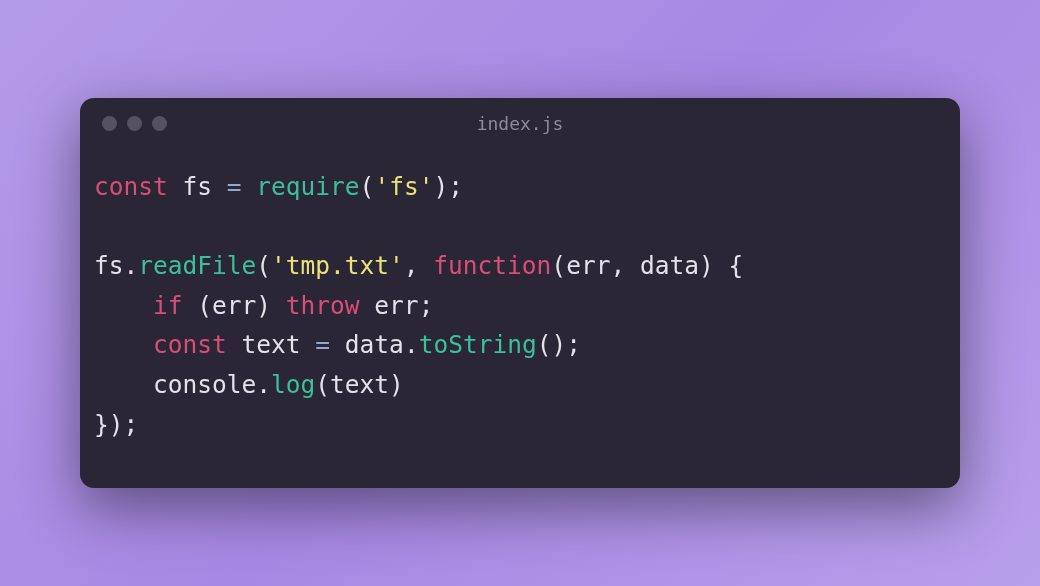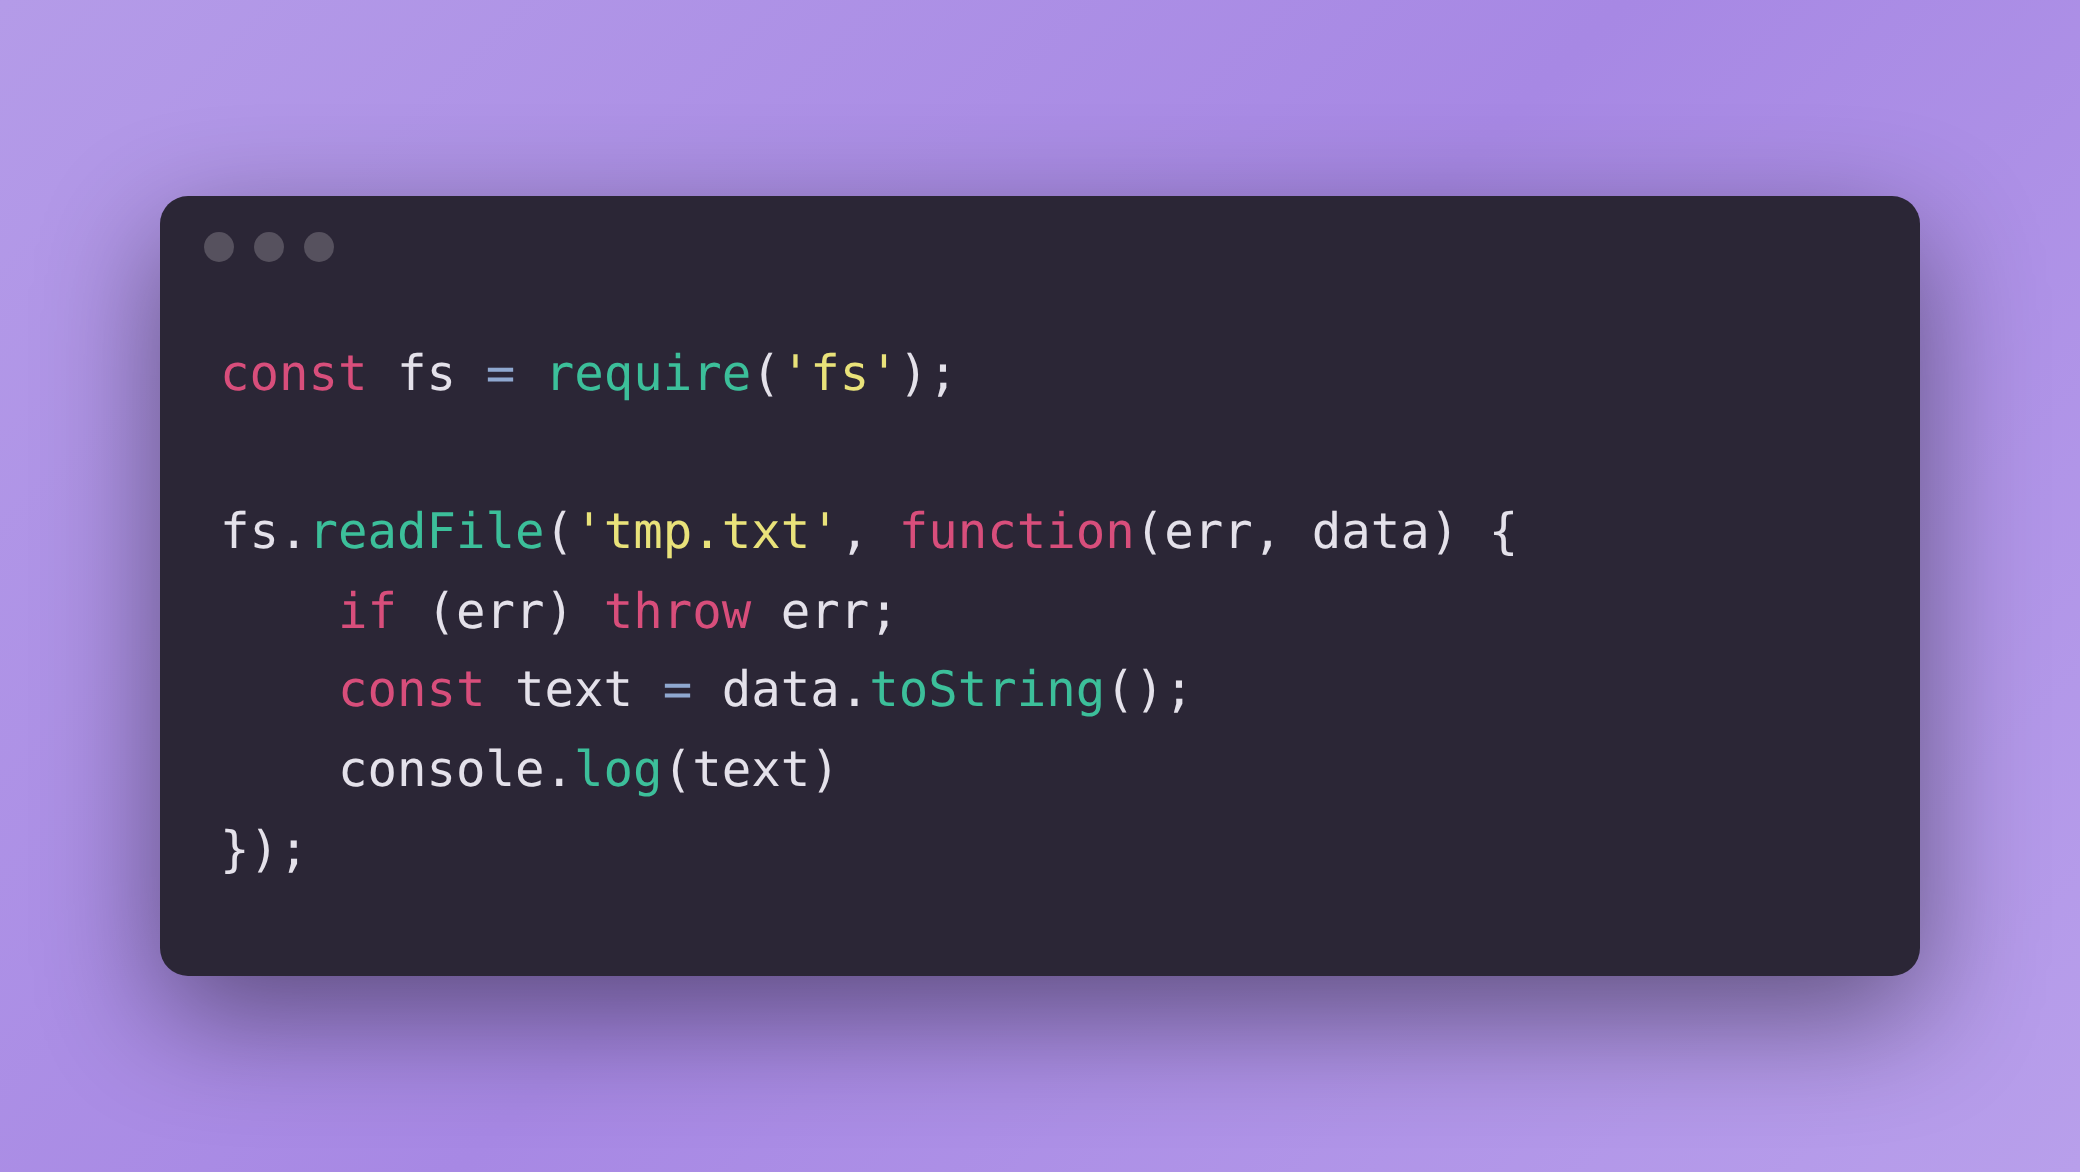--- a/index.html
+++ b/index.html
@@ -39,21 +39,21 @@
       position: absolute;
       left: 0;
       right: 0;
       text-align: center;
       color: #8f8a99;
       font-size: 18px;
       font-weight: 400;
       pointer-events: none;
     }
     .code {
-      padding: 22px 30px 44px 30px;
+      padding: 22px 30px 44px 14px;
       font-size: 24.5px;
       line-height: 1.62;
       color: #e4e1ea;
       white-space: pre;
     }
     .tok-kw   { color: #d84e7b; }  
     .tok-fn   { color: #3cbf9a; }  
     .tok-str  { color: #e9e27a; }  
     .tok-id   { color: #e4e1ea; }  
     .tok-pn   { color: #e4e1ea; }  
@@ -62,20 +62,21 @@
 </head>
 <body>
 
 <div class="window">
   <div class="titlebar">
     <div class="traffic-lights">
       <div class="dot"></div>
       <div class="dot"></div>
       <div class="dot"></div>
     </div>
+    <div class="title">index.js</div>
   </div>
   <div class="code" id="code"><span class="tok-kw">const</span><span class="tok-pn"> </span><span class="tok-id">fs</span><span class="tok-pn"> </span><span class="tok-op">=</span><span class="tok-pn"> </span><span class="tok-fn">require</span><span class="tok-pn">(</span><span class="tok-str">'fs'</span><span class="tok-pn">);</span>
 
 <span class="tok-id">fs</span><span class="tok-pn">.</span><span class="tok-fn">readFile</span><span class="tok-pn">(</span><span class="tok-str">'tmp.txt'</span><span class="tok-pn">, </span><span class="tok-kw">function</span><span class="tok-pn">(</span><span class="tok-id">err</span><span class="tok-pn">, </span><span class="tok-id">data</span><span class="tok-pn">) {</span>
 <span class="tok-pn">    </span><span class="tok-kw">if</span><span class="tok-pn"> (</span><span class="tok-id">err</span><span class="tok-pn">) </span><span class="tok-kw">throw</span><span class="tok-pn"> </span><span class="tok-id">err</span><span class="tok-pn">;</span>
 <span class="tok-pn">    </span><span class="tok-kw">const</span><span class="tok-pn"> </span><span class="tok-id">text</span><span class="tok-pn"> </span><span class="tok-op">=</span><span class="tok-pn"> </span><span class="tok-id">data</span><span class="tok-pn">.</span><span class="tok-fn">toString</span><span class="tok-pn">();</span>
 <span class="tok-pn">    </span><span class="tok-id">console</span><span class="tok-pn">.</span><span class="tok-fn">log</span><span class="tok-pn">(</span><span class="tok-id">text</span><span class="tok-pn">)</span>
 <span class="tok-pn">});</span></div>
 </div>
 

